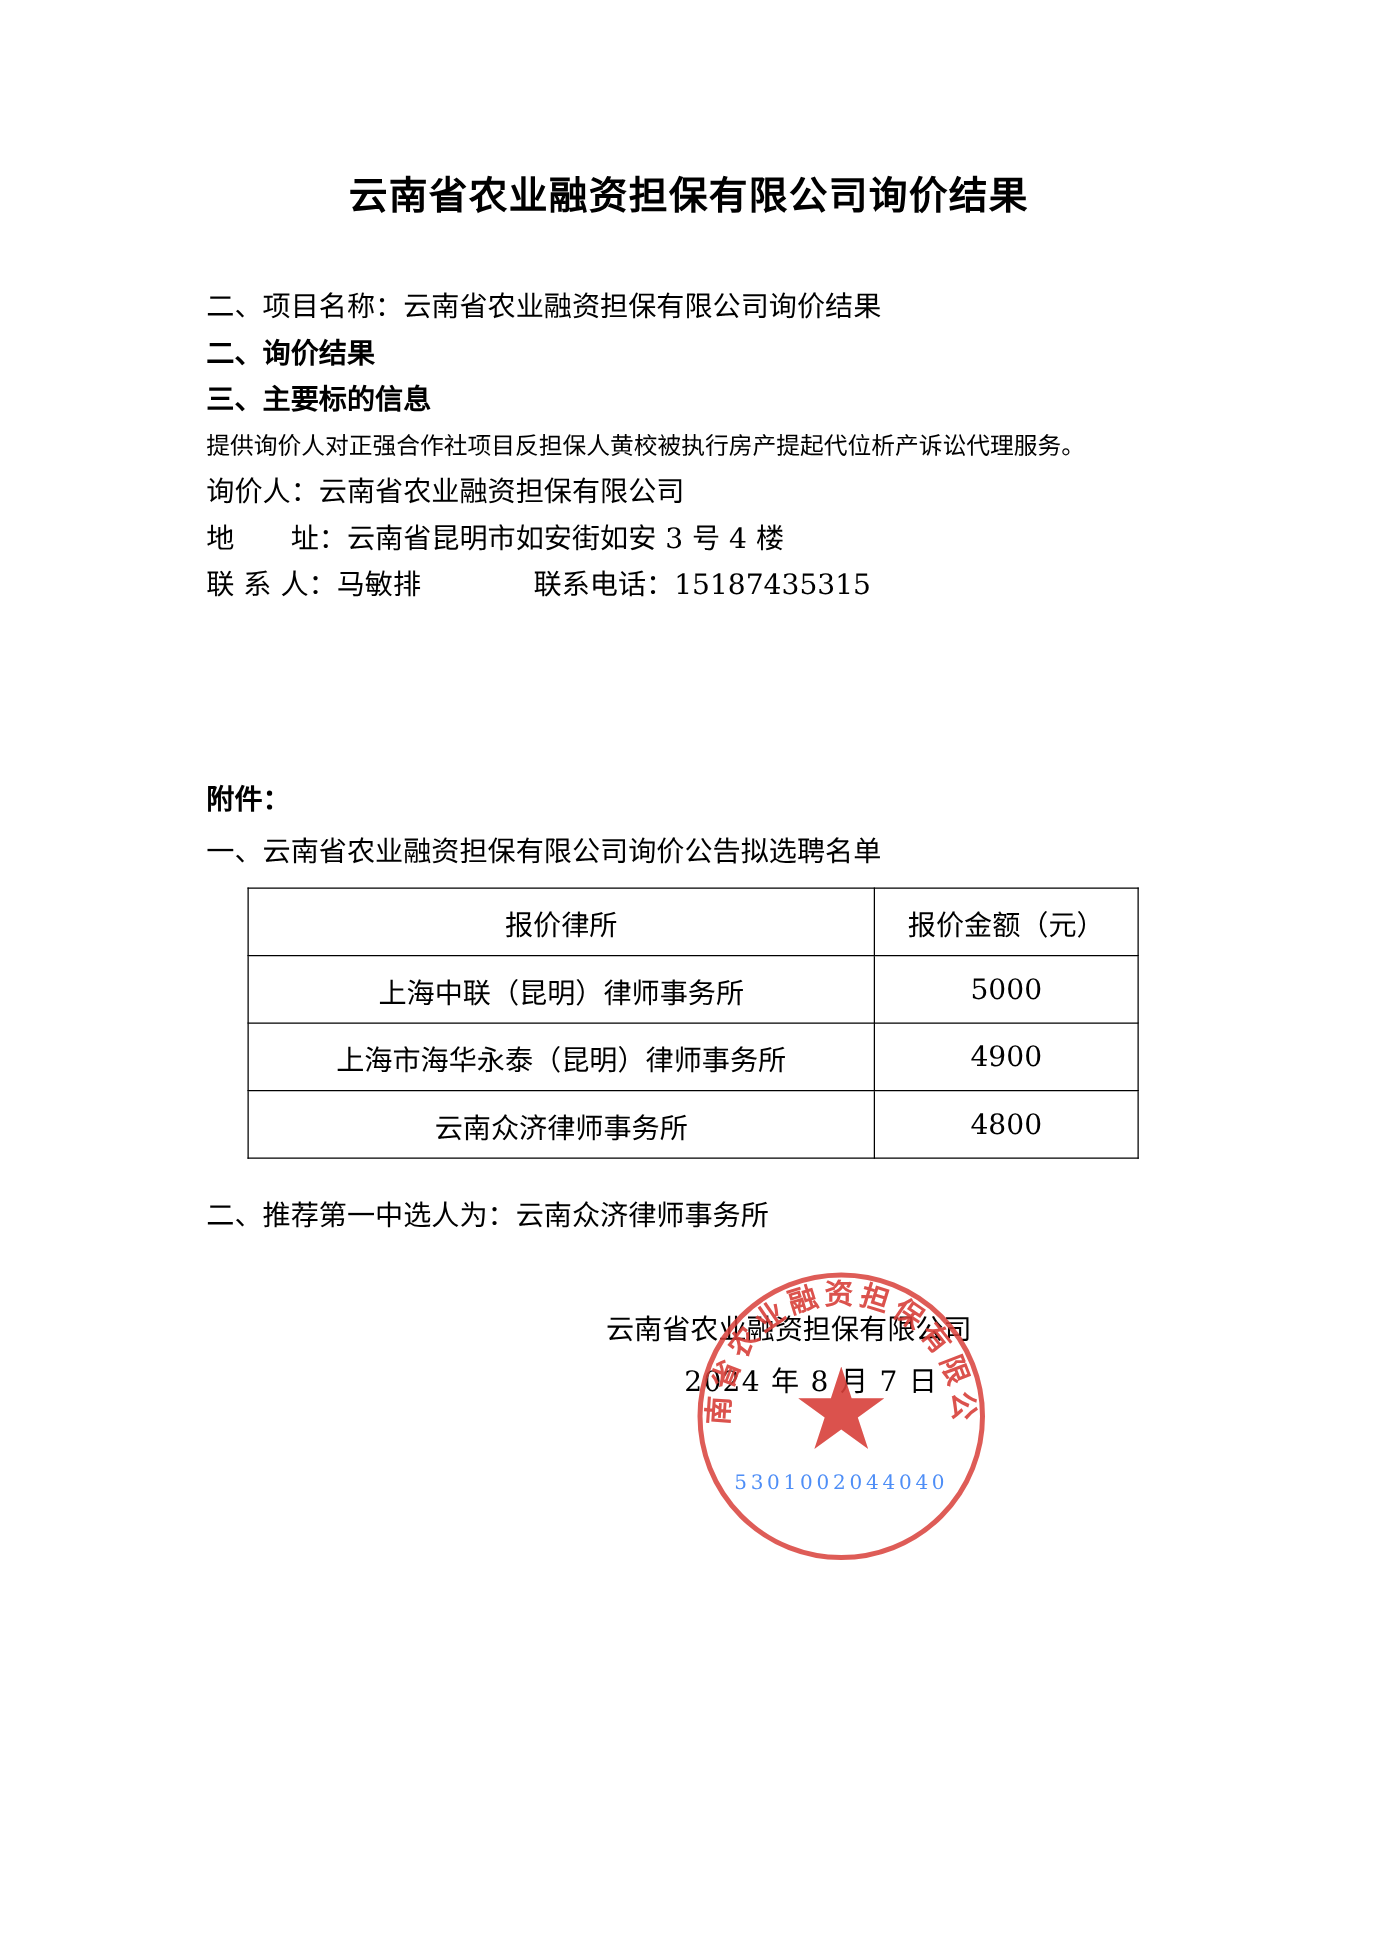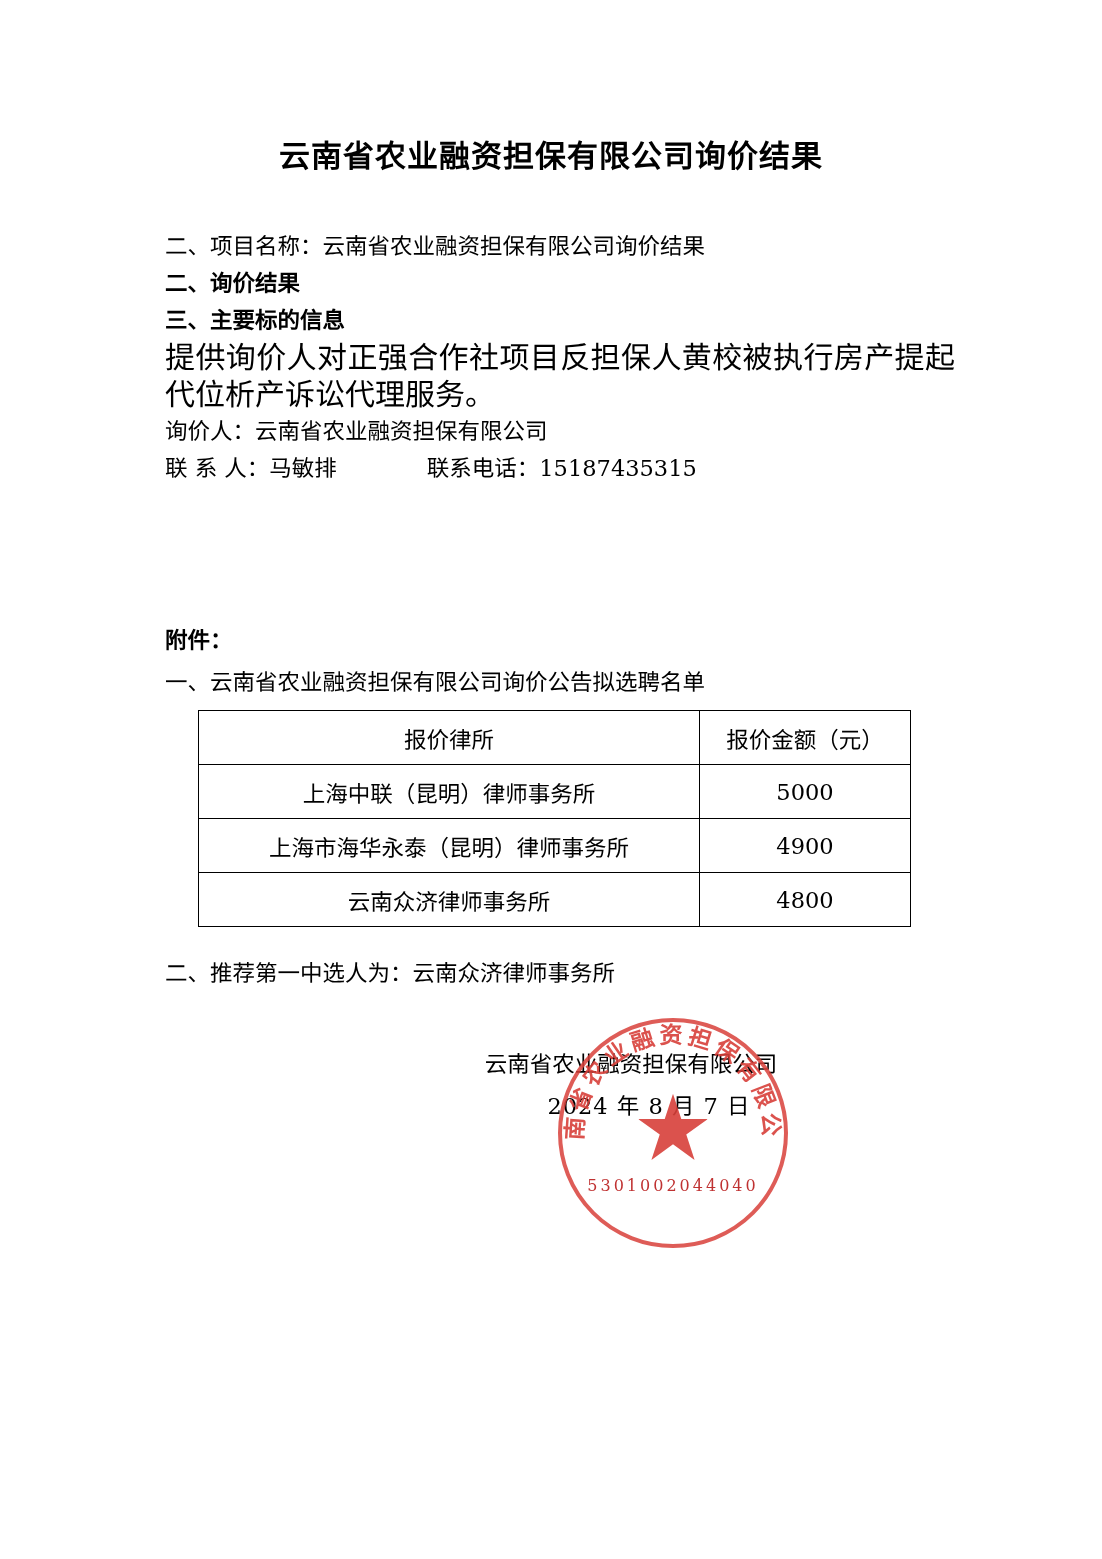--- a/index.html
+++ b/index.html
@@ -39,21 +39,21 @@
   }
   .line {
     font-size: 22.5px;
     line-height: 37px;
     white-space: pre;
   }
   .line.bold {
     font-weight: bold;
   }
   .para {
-    font-size: 30px;
+    font-size: 19px;
     line-height: 37px;
     width: 790px;
     text-align: justify;
   }
   .attach-title {
     position: absolute;
     left: 165px;
     top: 622px;
     font-size: 22.5px;
     font-weight: bold;
@@ -141,21 +141,21 @@
     font-size: 74px;
     line-height: 74px;
     opacity: 0.9;
   }
   .seal .seal-number {
     position: absolute;
     left: 0;
     top: 158px;
     width: 230px;
     text-align: center;
-    color: #b91c1c;
+    color: #3b82f6;
     font-size: 16px;
     letter-spacing: 3px;
     opacity: 0.9;
   }
   .seal-arc {
     position: absolute;
     left: 0; top: 0;
     width: 230px;
     height: 230px;
   }
@@ -174,20 +174,21 @@
 <div class="page">
 
   <div class="doc-title">云南省农业融资担保有限公司询价结果</div>
 
   <div class="body-block">
     <div class="line"><span class="bold">二、项目名称：</span><span>云南省农业融资担保有限公司询价结果</span></div>
     <div class="line bold">二、询价结果</div>
     <div class="line bold">三、主要标的信息</div>
     <div class="para">提供询价人对正强合作社项目反担保人黄校被执行房产提起代位析产诉讼代理服务。</div>
     <div class="line">询价人：云南省农业融资担保有限公司</div>
+    <div class="line">地　　址：云南省昆明市如安街如安 3 号 4 楼</div>
     <div class="line">联 系 人：马敏排　　　　联系电话：15187435315</div>
   </div>
 
   <div class="attach-title">附件：</div>
   <div class="attach-item-1">一、云南省农业融资担保有限公司询价公告拟选聘名单</div>
 
   <table class="quote-table">
     <thead>
       <tr>
         <th class="col-firm">报价律所</th>

